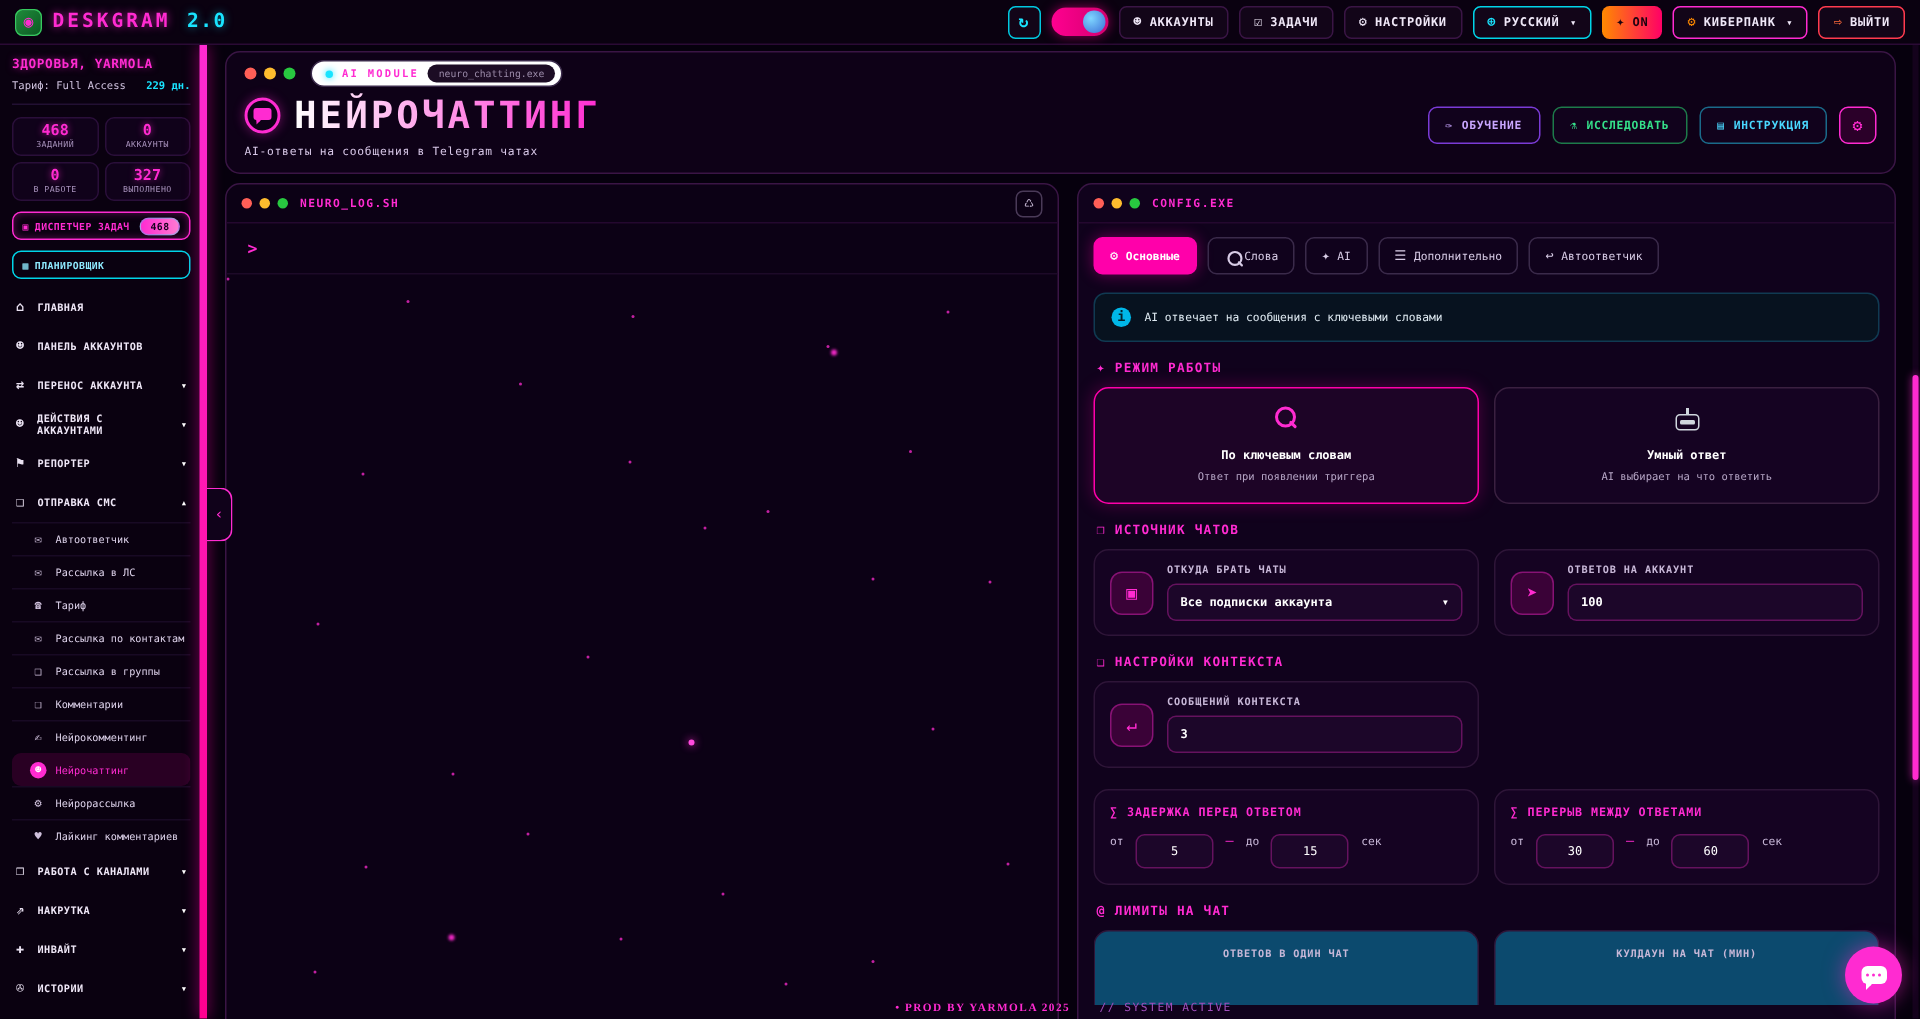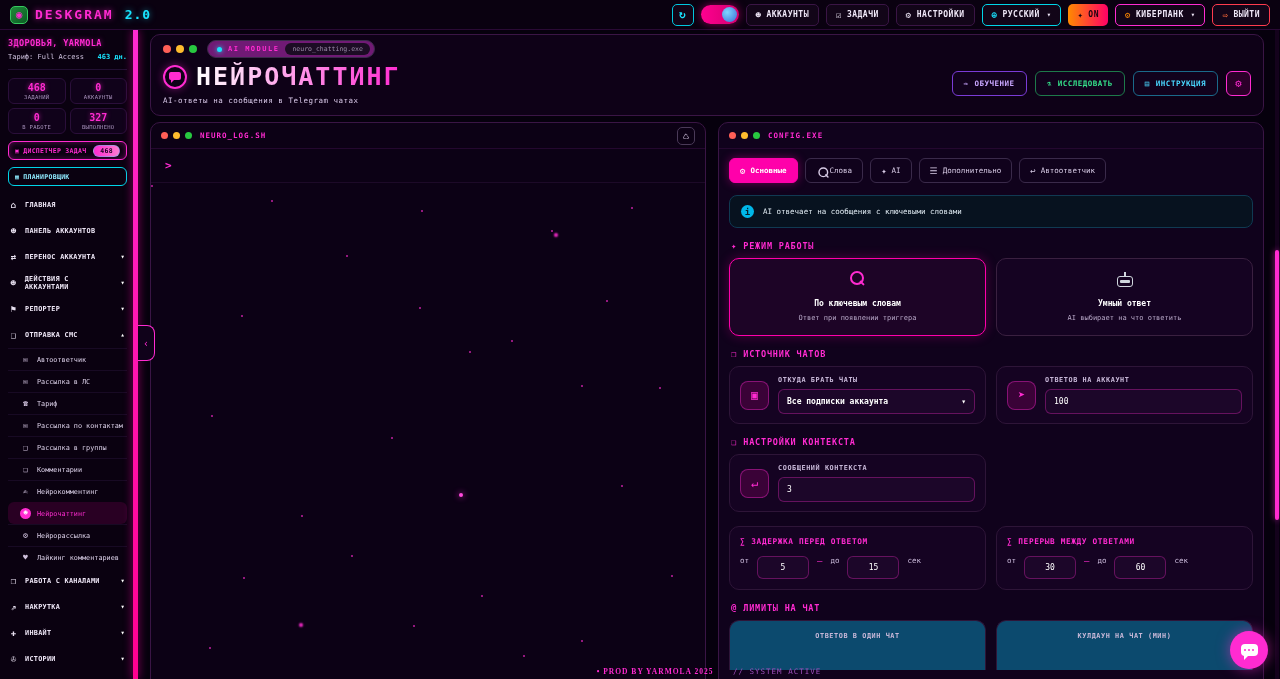--- a/index.html
+++ b/index.html
@@ -73,21 +73,21 @@
 
   
   .main { position:absolute; left:138px; top:30px; right:0; bottom:0; padding:4px 16px 0 12px; }
 
   .hpanel { border:1px solid #3a1545; border-radius:10px; background:rgba(18,2,28,.7); padding:5px 12px 10px; }
   .lights { display:flex; gap:5px; align-items:center; }
   .light { width:8px; height:8px; border-radius:50%; }
   .l-red{ background:#ff5f57; } .l-yel{ background:#febc2e; } .l-grn{ background:#28c840; }
   .hp-top { display:flex; align-items:center; gap:10px; }
   .mod-pill { display:flex; align-items:center; gap:6px; border:1px solid #3a2a4a; border-radius:12px;
-    padding:2px 4px 2px 9px; background:#701a75; }
+    padding:2px 4px 2px 9px; background:#ffffff; }
   .mod-dot { width:5px; height:5px; border-radius:50%; background:#19e4ff; box-shadow:0 0 5px #19e4ff; }
   .mod-label { color:#ff2bd1; font-size:7px; font-weight:bold; letter-spacing:1.5px; }
   .mod-file { background:#1c0c24; border-radius:8px; padding:2px 7px; color:#9a8aa8; font-size:6.5px; }
   .hp-main { display:flex; align-items:center; margin-top:4px; }
   .hp-titlerow { display:flex; align-items:center; gap:9px; }
   .title-icon { width:24px; height:24px; border-radius:50%; border:2px solid #ff2bd1; position:relative;
     box-shadow:0 0 8px #ff2bd166; }
   .title-icon .chatb { position:absolute; left:4px; top:5px; width:12px; height:8px; background:#ff2bd1; border-radius:2px; }
   .title-icon .chatb::before { content:""; position:absolute; bottom:-3px; left:2px;
     border:2px solid transparent; border-top-color:#ff2bd1; border-left-color:#ff2bd1; }
@@ -167,21 +167,21 @@
   .ic-square { width:29px; height:29px; flex:none; border-radius:8px; background:rgba(255,0,170,.16);
     border:1px solid rgba(255,43,209,.4); color:#ff2bd1; font-size:12px; display:flex;
     align-items:center; justify-content:center; }
   .field { flex:1; min-width:0; }
   .f-label { color:#c8b8d8; font-size:6.8px; letter-spacing:.6px; font-weight:bold; }
   .f-select, .f-input { margin-top:5px; width:100%; height:25px; background:#1c0629;
     border:1px solid rgba(255,43,209,.32); border-radius:6px; color:#fff; font-size:8px;
     font-family:"DejaVu Sans Mono",monospace; padding:0 8px; display:flex; align-items:center; }
   .f-select { cursor:pointer; justify-content:space-between; font-weight:bold; }
   .f-select .caret { color:#fff; font-size:8px; }
-  input.f-input { outline:none; }
+  input.f-input { outline:none;font-weight:bold; }
   .range-card { border:1px solid #2e1538; border-radius:10px; background:#150322; padding:10px; }
   .range-head { display:flex; align-items:center; gap:6px; color:#ff2bd1; font-size:7.8px;
     font-weight:bold; letter-spacing:.6px; }
   .range-row { display:flex; gap:8px; margin-top:10px; }
   .r-lab { color:#c8b8d8; font-size:7.5px; }
   .r-input { width:52px; height:23px; background:#1c0629; border:1px solid rgba(255,43,209,.32);
     border-radius:6px; color:#fff; font-size:8px; text-align:center;
     font-family:"DejaVu Sans Mono",monospace; outline:none; }
   .r-dash { color:#ff2bd1; font-size:9px; }
   .limit-card { border:1px solid #2e1538; border-radius:10px 10px 0 0; border-bottom:none;
@@ -251,21 +251,21 @@
       <span class="tb-icon">⇨</span>
       <span>ВЫЙТИ</span>
     </div>
   </div>
 </div>
 
 <div class="sidebar">
   <div class="greeting">ЗДОРОВЬЯ, YARMOLA</div>
   <div class="tariff-row">
     <span class="tariff">Тариф: Full Access</span>
-    <span class="days">463 дн.</span>
+    <span class="days">229 дн.</span>
   </div>
   <div class="stats">
     <div class="stat">
       <div class="stat-val">468</div>
       <div class="stat-lab">ЗАДАНИЙ</div>
     </div>
     <div class="stat">
       <div class="stat-val">0</div>
       <div class="stat-lab">АККАУНТЫ</div>
     </div>

